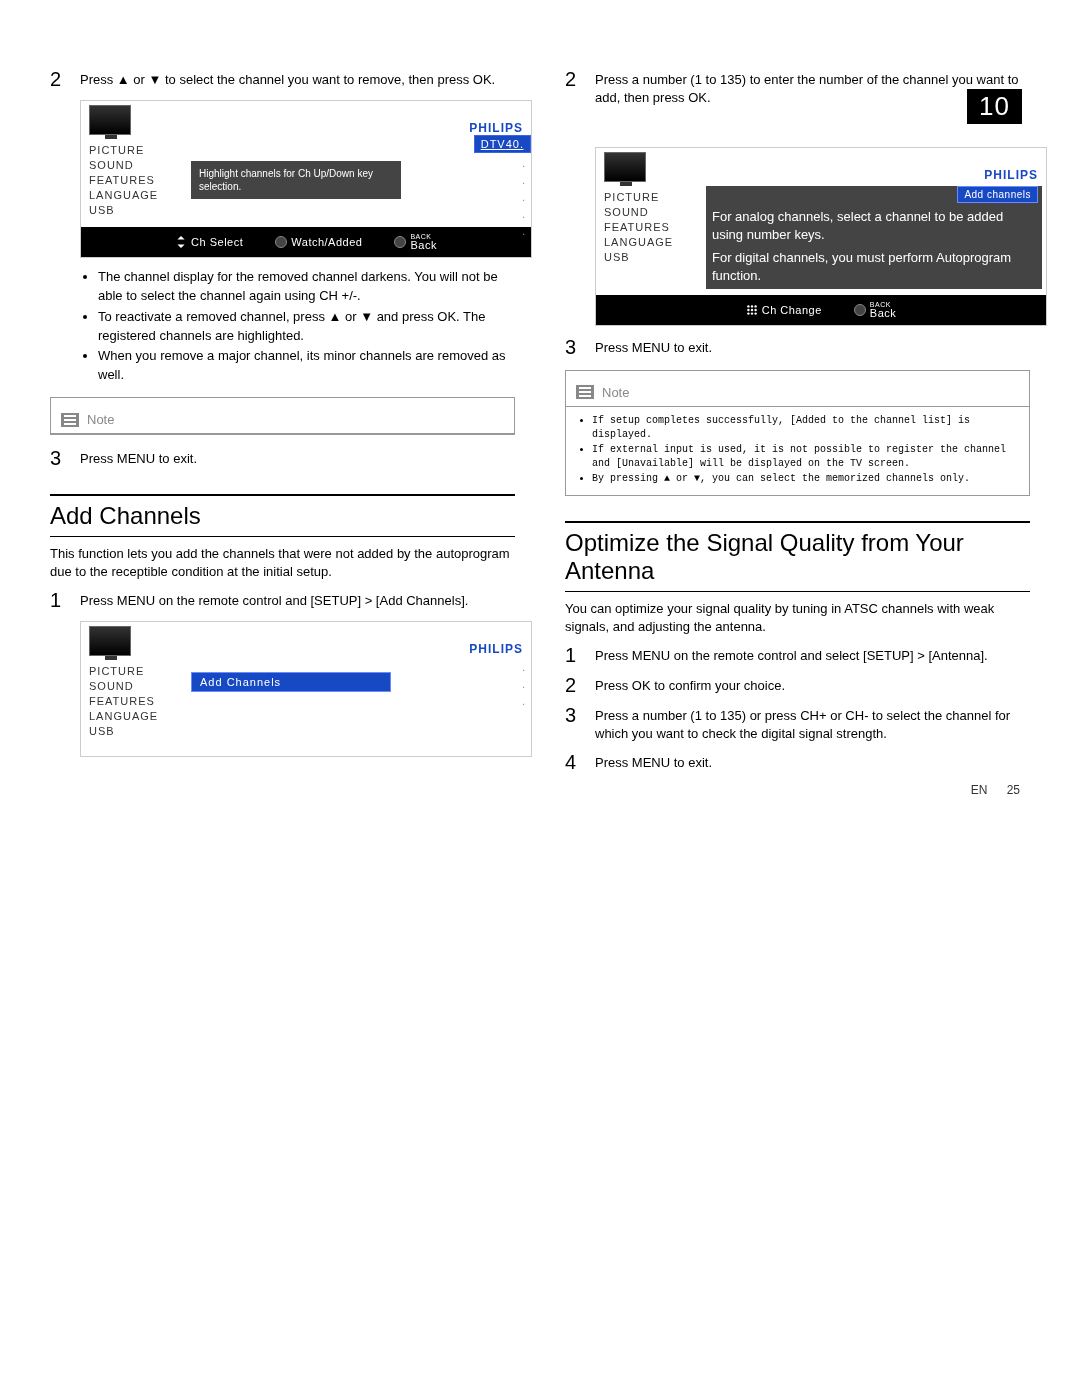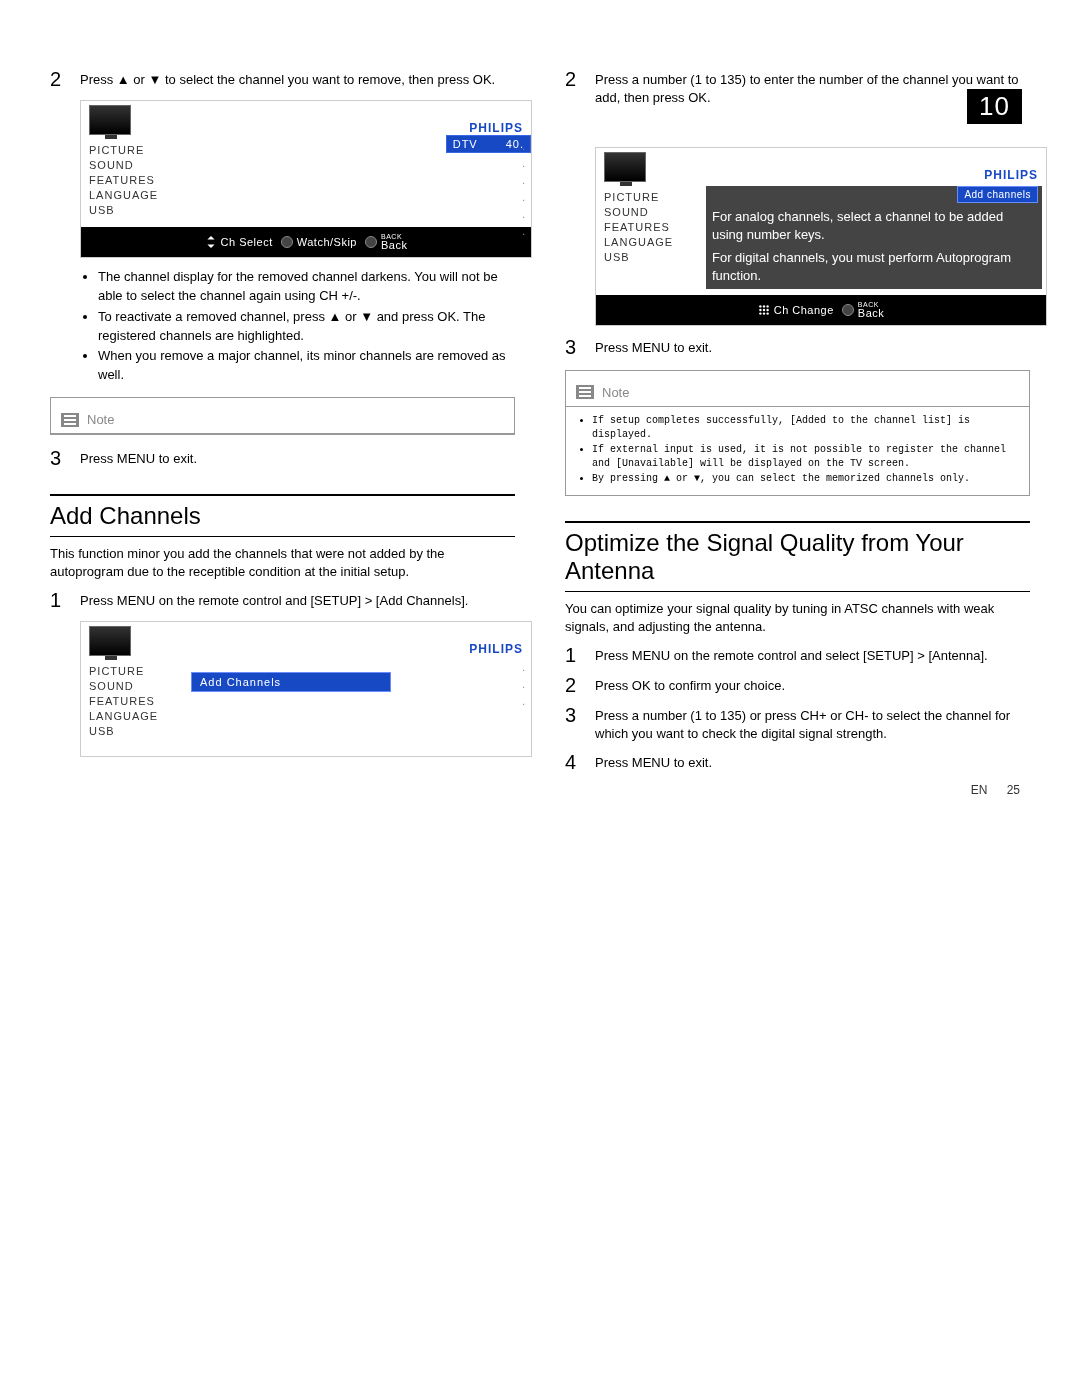--- a/index.html
+++ b/index.html
@@ -114,33 +114,33 @@
     color: #333;
   }
   .tv-menu div { margin: 3px 0; }
   .tv-right { flex: 1; position: relative; padding: 4px 8px 8px 0; }
   .dtv-badge {
     position: absolute; top: -2px; right: 0;
     background: #1849c5; color: #fff;
     font-size: 11px; letter-spacing: 1px;
     padding: 2px 6px;
     border: 1px solid #3a66e8;
-    display: flex; gap: 28px;
+    display: flex;  text-decoration: underline;
   }
   .dtv-badge span:last-child { color: #fff; }
   .overlay-box {
     background: #444; color:#fff; font-size:10px;
     padding: 6px 8px; margin-top: 20px; width: 210px;
     line-height:1.3;
   }
   .tv-bar {
     background: #000; color:#fff;
     font-size: 11px;
     padding: 6px 10px;
-    display: flex; gap: 8px; align-items:center; justify-content:center;
+    display: flex; gap: 32px; align-items:center; justify-content:center;
     letter-spacing: 0.5px;
   }
   .tv-bar .mini {
     display:inline-flex; align-items:center; gap:4px;
   }
   .mini-circle {
     display:inline-block; width:12px; height:12px; border-radius:50%;
     background:#444; border:1px solid #888;
   }
   .mini-tiny { font-size:7px; line-height:1; }
@@ -198,40 +198,41 @@
           <div></div>
           <div>FEATURES</div>
           <div>LANGUAGE</div>
           <div>USB</div>
         </div>
         <div class="tv-right" style="position:relative;">
           <div class="dtv-badge">
             <span>DTV</span>
             <span>40.</span>
           </div>
+          <div class="overlay-box">Highlight channels for Ch Up/Down key selection.</div>
           <div class="tiny-dots-right">
             <span>.</span>
               <span>.</span>
               <span>.</span>
               <span>.</span>
               <span>.</span>
               <span>.</span>
           </div>
         </div>
       </div>
       <div class="tv-bar">
         <span class="mini">
           <svg class="ptr" viewBox="0 0 10 10">
               <path d="M5 0 L8 3 H2 Z M5 10 L2 7 H8 Z" fill="#fff"></path>
             </svg>
           <span>Ch Select</span>
         </span>
         <span class="mini">
           <span class="mini-circle"></span>
-          <span>Watch/Skip</span>
+          <span>Watch/Added</span>
         </span>
         <span class="mini">
           <span class="mini-circle"></span>
           <span style="display:flex;flex-direction:column;line-height:1;">
             <span class="mini-tiny">BACK</span>
             <span>Back</span>
           </span>
         </span>
       </div>
     </div>
@@ -252,21 +253,21 @@
         <span>Note</span>
       </div>
     </div>
 
     <div class="step">
       <div class="step-num">3</div>
       <div class="step-txt">Press MENU to exit.</div>
     </div>
 
     <h2 class="section">Add Channels</h2>
-    <p class="intro">This function minor you add the channels that were not added by the autoprogram due to the receptible condition at the initial setup.</p>
+    <p class="intro">This function lets you add the channels that were not added by the autoprogram due to the receptible condition at the initial setup.</p>
 
     <div class="step">
       <div class="step-num">1</div>
       <div class="step-txt">Press MENU on the remote control and [SETUP] &gt; [Add Channels].</div>
     </div>
 
     <div class="tv-block">
       <div class="tv-top">
         <div class="tv-icon"></div>
         <div class="brand">PHILIPS</div>

